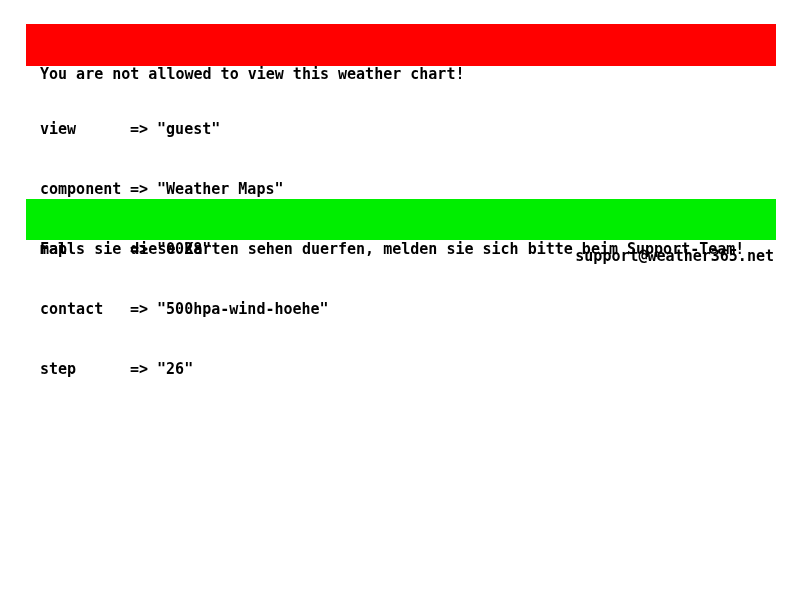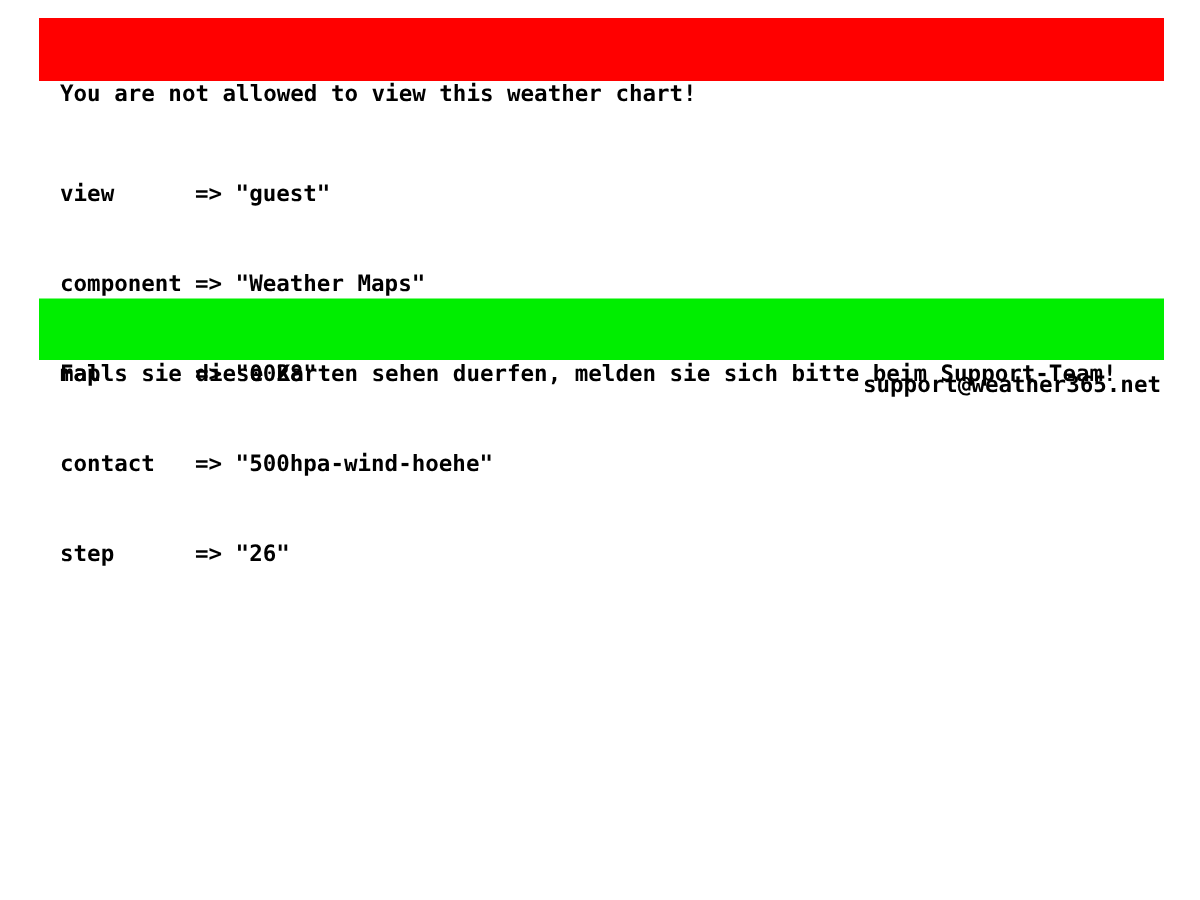--- a/index.html
+++ b/index.html
@@ -21,21 +21,21 @@
   .banner {
     position: absolute;
     left: 26px;
     width: 750px;
     padding: 3px 0 0 14px;
     box-sizing: border-box;
     line-height: 19px;
     white-space: pre;
   }
   .banner-denied {
-    top: 12px;
+    top: 24px;
     height: 42px;
     background: #ff0000;
   }
   .banner-support {
     top: 199px;
     height: 41px;
     background: #00ee00;
   }
   .banner .line {
     display: block;

